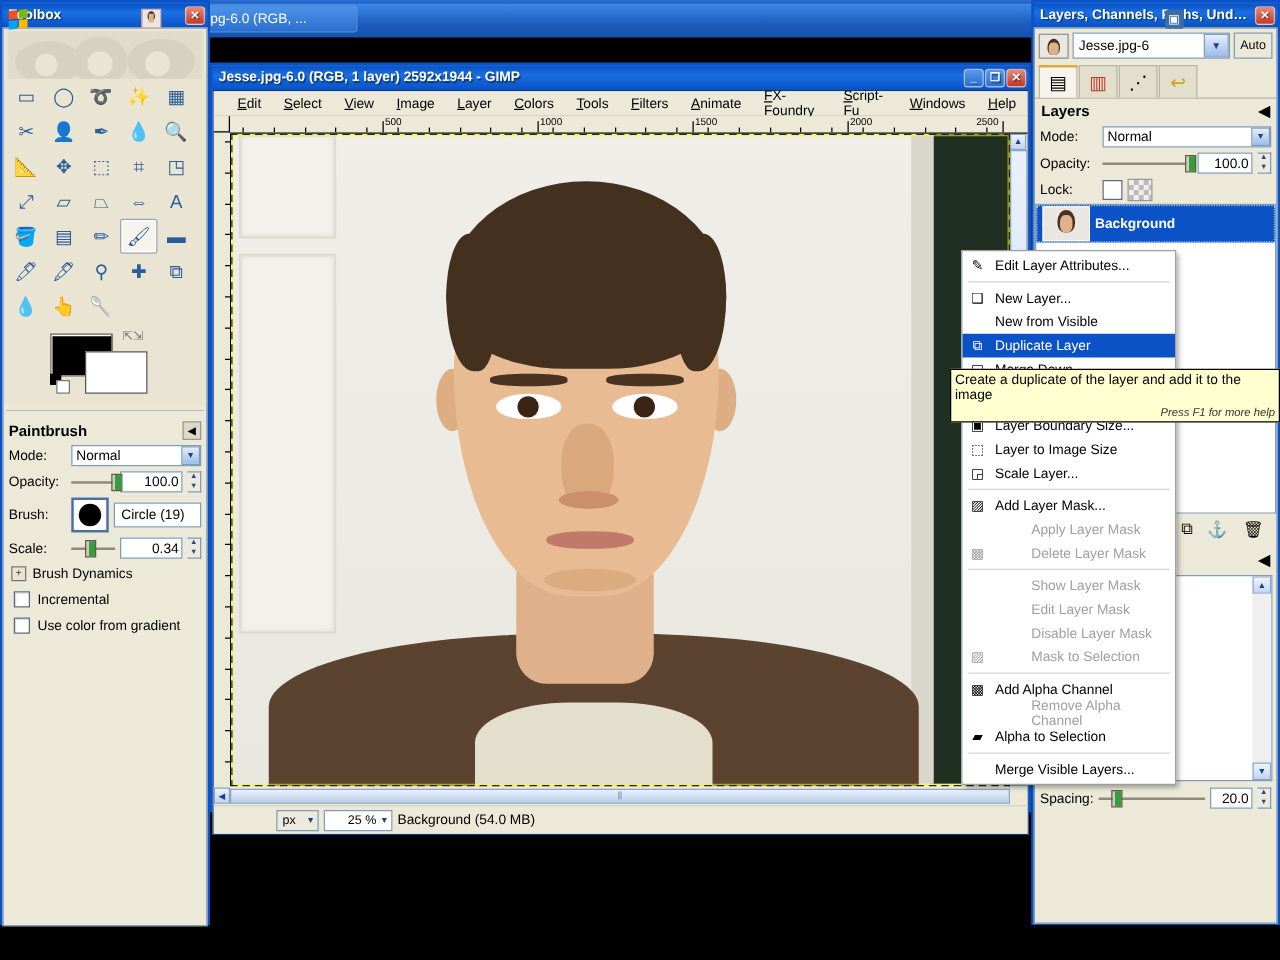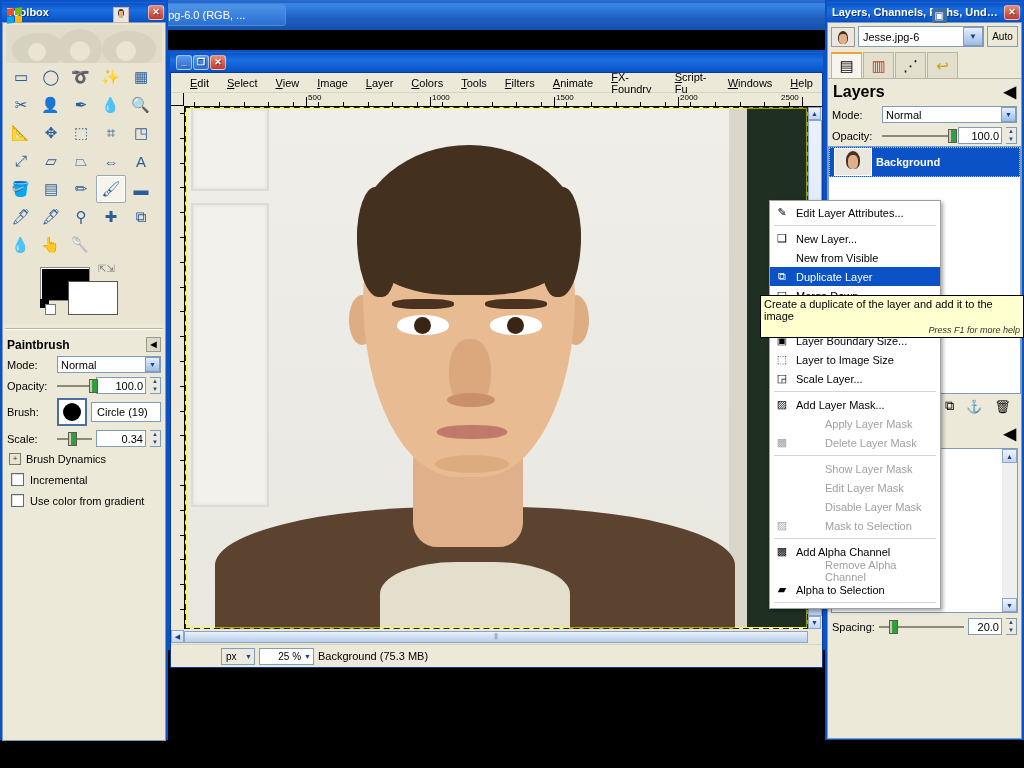--- a/index.html
+++ b/index.html
@@ -113,21 +113,21 @@
   
   #dock{left:825px;top:0;width:199px;height:740px;background:#0a52c6;padding:2px;}
   #dock .dbody{background:#ece9d8;height:717px;border:1px solid #7f9db9;box-sizing:border-box;overflow:hidden;}
   .imgsel{display:flex;align-items:center;gap:3px;padding:3px;}
   .imgsel .thumb{width:22px;height:18px;border:1px solid #999;background:#bbb;overflow:hidden;position:relative;}
   .imgsel .combo2{flex:1;height:21px;background:#fff;border:1px solid #7f9db9;display:flex;align-items:center;padding-left:4px;font-size:11px;box-sizing:border-box;}
   .autobtn{width:31px;height:21px;border:1px solid #7f9db9;background:#ece9d8;font-size:10px;display:flex;align-items:center;justify-content:center;box-sizing:border-box;}
   .tabs{display:flex;gap:1px;padding:2px 2px 0 3px;background:#ece9d8;border-bottom:1px solid #b9b5a3;}
   .tab{width:31px;height:26px;display:flex;align-items:center;justify-content:center;font-size:15px;border:1px solid #b9b5a3;border-bottom:0;background:#e2dfcd;box-sizing:border-box;}
   .tab.active{background:#f6f4ec;border-top:2px solid #e8a33d;}
-  .dk-title{font-size:16px;font-weight:bold;padding:3px 5px;display:flex;align-items:center;}
+  .dk-title{font-size:12px;font-weight:bold;padding:3px 5px;display:flex;align-items:center;}
   .layerrow{display:flex;align-items:center;height:30px;background:#0a52c6;color:#fff;font-weight:bold;font-size:11px;gap:4px;padding-left:4px;border:1px dotted #9fc0f0;box-sizing:border-box;}
   .layerrow .eye{width:22px;text-align:center;font-size:12px;}
   .layerrow .lth{width:36px;height:26px;background:#ddd;border:1px solid #fff;overflow:hidden;position:relative;}
   .layerlist{background:#fff;height:248px;border:1px solid #7f9db9;box-sizing:border-box;}
   .dockbtns{height:24px;background:#ece9d8;display:flex;align-items:center;justify-content:flex-end;gap:12px;padding-right:10px;font-size:13px;}
   .brushpanel{background:#fff;margin:2px 3px;height:165px;border:1px solid #7f9db9;position:relative;overflow:hidden;box-sizing:border-box;}
   .bgrid{position:absolute;inset:0;}
   .bdot{position:absolute;background:#000;border-radius:50%;}
   .btri{position:absolute;width:0;height:0;border-left:5px solid transparent;border-bottom:5px solid #7f9ed6;}
   .bscroll{position:absolute;right:0;top:0;bottom:0;width:15px;background:#f0f0f0;display:flex;flex-direction:column;}
@@ -286,20 +286,21 @@
         <div class="cbrow">
           <span class="cbox"></span>
           <span>Use color from gradient</span>
         </div>
       </div>
   </div>
 </div>
 
 <div class="win" id="imgwin">
   <div class="xp-title">
+    <span class="t">Jesse.jpg-6.0 (RGB, 1 layer) 2592x1944 - GIMP</span>
     <span class="xp-btn">_</span>
     <span class="xp-btn">❐</span>
     <span class="xp-btn close">✕</span>
   </div>
   <div class="ibody">
     <div class="menubar" id="menubar">
         <span class="mi"><u>E</u>dit</span>
         <span class="mi"><u>S</u>elect</span>
         <span class="mi"><u>V</u>iew</span>
         <span class="mi"><u>I</u>mage</span>
@@ -430,21 +431,21 @@
     </div>
     <div class="statusbar">
       <span class="unitsel">
         <span>px</span>
         <span style="margin-left:auto;font-size:7px;color:#14438f;padding-right:2px">▼</span>
       </span>
       <span class="zoomsel">
         <span>25 %</span>
         <span style="font-size:7px;color:#14438f;margin-left:3px">▼</span>
       </span>
-      <span>Background (75.3 MB)</span>
+      <span>Background (54.0 MB)</span>
     </div>
   </div>
 </div>
 
 <div class="win" id="dock">
   <div class="xp-title">
     <span class="t">Layers, Channels, Paths, Undo -...</span>
     <span class="xp-btn close">✕</span>
   </div>
   <div class="dbody">
@@ -483,20 +484,25 @@
       <span class="lbl">Opacity:</span>
       <span class="slider">
         <i class="track"></i>
           <i class="knob" style="left:92%"></i>
       </span>
       <span class="spin" style="width:44px">100.0</span>
       <span class="spinbtns">
           <i>▲</i>
           <i>▼</i>
         </span>
+    </div>
+    <div class="orow">
+      <span class="lbl">Lock:</span>
+      <span style="width:14px;height:14px;border:1px solid #5f6b7a;background:#fff"></span>
+      <span style="width:18px;height:16px;background:repeating-conic-gradient(#bbb 0 25%,#eee 0 50%) 0 0/8px 8px;border:1px solid #999"></span>
     </div>
 
     <div class="layerlist">
       <div class="layerrow">
         <span class="eye">👁</span>
         <span class="lth">
           <i style="position:absolute;inset:0;background:#e9e7e0"></i>
           <i style="position:absolute;left:11px;top:2px;width:14px;height:18px;background:#4a3020;border-radius:50% 50% 40% 40%"></i>
           <i style="position:absolute;left:13px;top:6px;width:10px;height:14px;background:#e0b08a;border-radius:40%"></i>
         </span>
@@ -634,20 +640,24 @@
     </div>
     <div class="mrow dis">
       <span class="ic"></span>
       <span>Remove Alpha Channel</span>
     </div>
     <div class="mrow">
       <span class="ic">▰</span>
       <span>Alpha to Selection</span>
     </div>
     <div class="msep"></div>
+    <div class="mrow">
+      <span class="ic"></span>
+      <span>Merge Visible Layers...</span>
+    </div>
   </div>
 
 <div class="win" id="tooltip">
   <div>Create a duplicate of the layer and add it to the image</div>
   <div class="tt2">Press F1 for more help</div>
 </div>
 
 <div id="taskbar">
   <div class="startbtn">
     <span class="flag">

